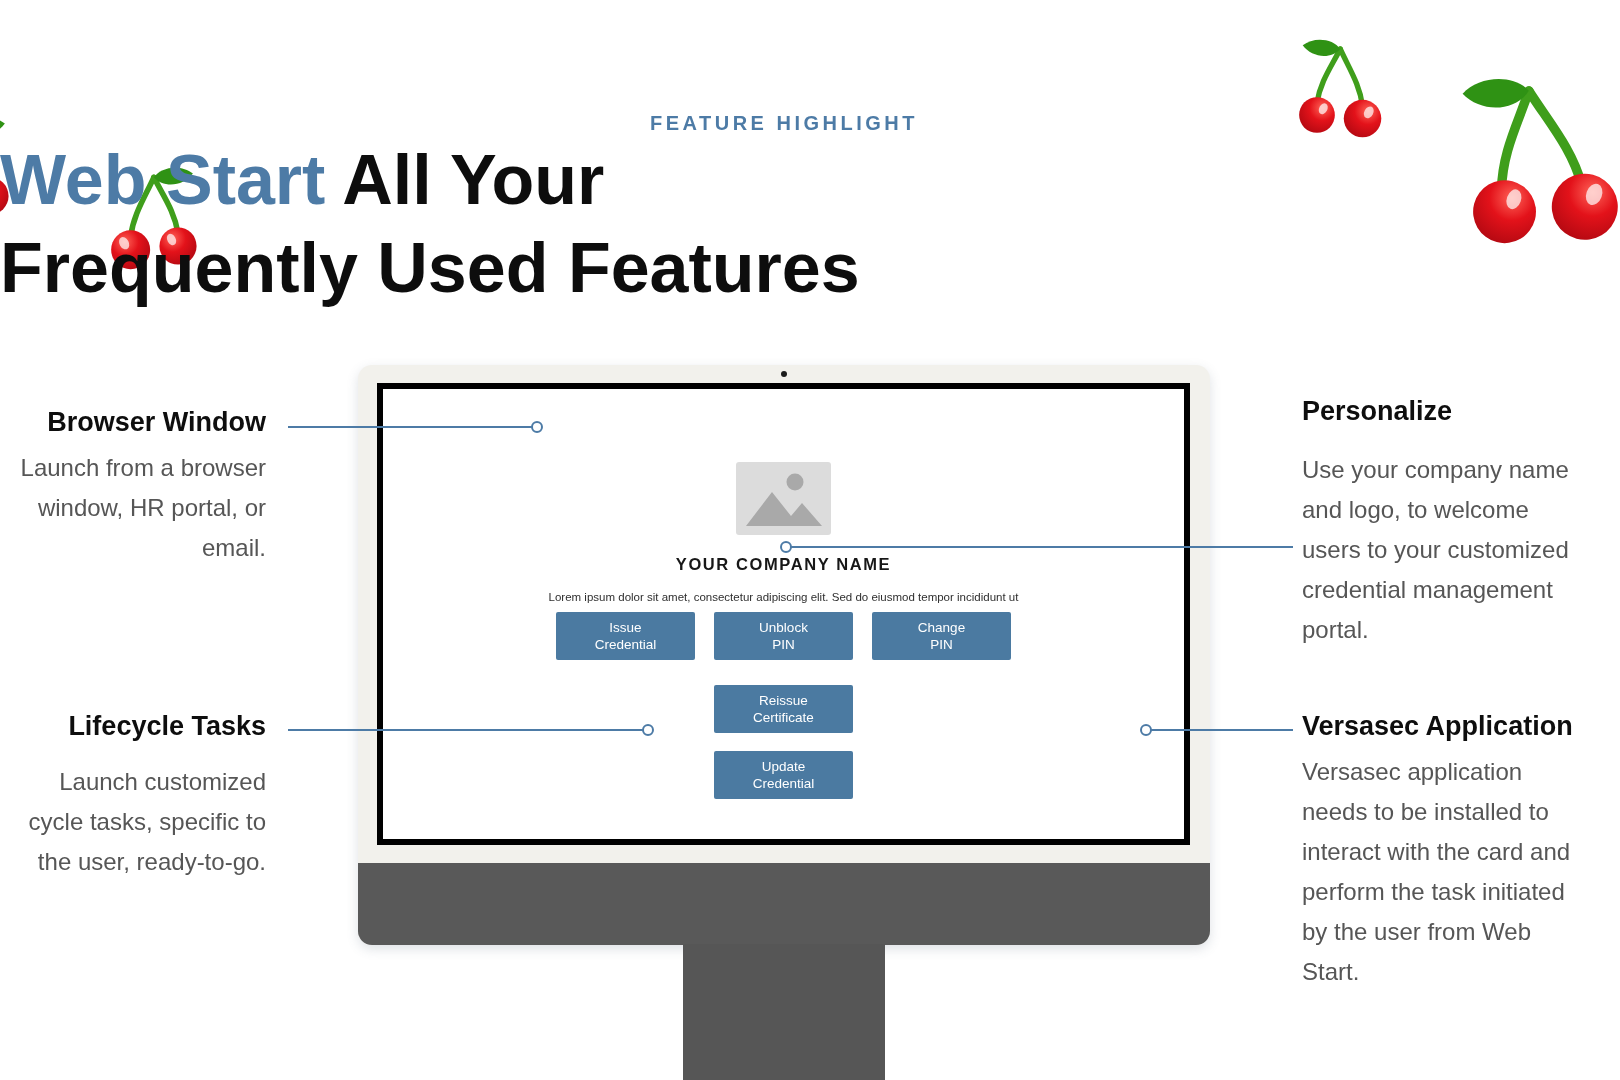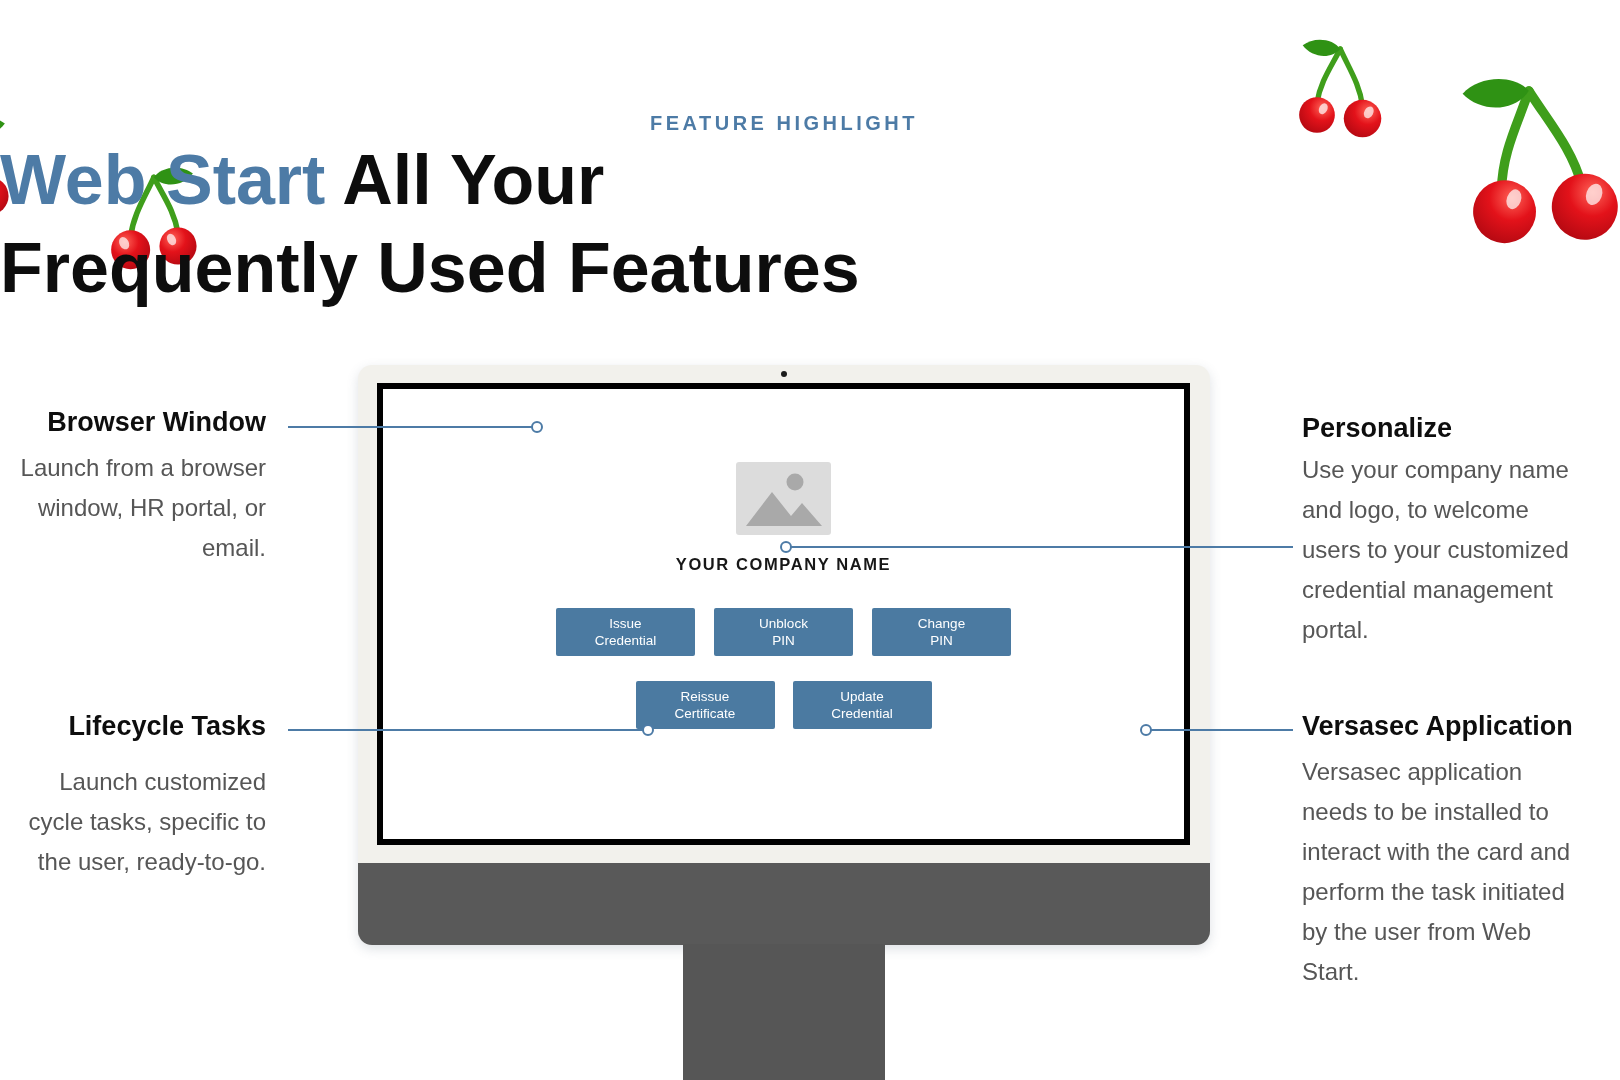--- a/index.html
+++ b/index.html
@@ -22,22 +22,22 @@
   .chin{position:absolute;left:0;bottom:0;width:100%;height:82px;background:#595959;border-radius:0 0 14px 14px;}
   .stand{position:absolute;left:683px;top:944px;width:202px;height:136px;background:#565656;z-index:7;}
 
   .screen{position:absolute;left:377px;top:383px;width:813px;height:462px;background:#ffffff;
           border:6px solid #000000;z-index:3;display:flex;flex-direction:column;align-items:center;
           box-sizing:border-box;}
   .ph{margin-top:73px;width:95px;height:73px;flex:0 0 auto;}
   .company{margin-top:20px;font-size:16.5px;font-weight:bold;letter-spacing:1.6px;color:#171717;}
   .lorem{margin-top:15px;font-size:11.5px;line-height:16.5px;color:#2f2f2f;text-align:center;}
   .btnrow{display:flex;}
-  .r1{margin-top:19px;gap:19px;border-radius:7px;}
-  .r2{margin-top:25px;gap:18px;}
+  .r1{margin-top:6px;gap:19px;border-radius:7px;}
+  .r2{margin-top:25px;gap:18px;flex-direction:column;}
   .btn{width:139px;height:48px;background:#4b7aa1;color:#ffffff;display:flex;flex-direction:column;
        align-items:center;justify-content:center;font-size:13.5px;line-height:17px;border-radius:2px;cursor:pointer;}
 
   .cline{position:absolute;height:2px;background:#4d7ba6;z-index:6;}
   .cdot{position:absolute;width:8px;height:8px;border:2px solid #4d7ba6;background:#ffffff;border-radius:50%;
         transform:translate(-50%,-50%);z-index:6;}
 
   .ctitle{position:absolute;font-size:27px;font-weight:bold;color:#0e0e0e;z-index:4;}
   .cbody{position:absolute;font-size:24px;line-height:40px;color:#565656;z-index:4;}
   .cbody div{white-space:nowrap;}
@@ -98,20 +98,21 @@
   <div class="stand"></div>
 
   <div class="screen">
     <svg viewBox="0 0 95 73" class="ph">
       <rect width="95" height="73" rx="3" fill="#dcdcdc"></rect>
       <circle cx="59" cy="20" r="8.5" fill="#a9a9a9"></circle>
       <path d="M10 64 L36 30 L55 54 L66 41 L86 64 Z" fill="#a9a9a9"></path>
     </svg>
     <div class="company">YOUR COMPANY NAME</div>
     <div class="lorem">
+      <div>Lorem ipsum dolor sit amet, consectetur adipiscing elit. Sed do eiusmod tempor incididunt ut</div>
     </div>
     <div class="btnrow r1">
       <div class="btn">
         <span>Issue</span>
         <span>Credential</span>
       </div>
       <div class="btn">
         <span>Unblock</span>
         <span>PIN</span>
       </div>
@@ -151,21 +152,21 @@
     <div>email.</div>
   </div>
 
   <div class="ctitle ralign" style="top:711px">Lifecycle Tasks</div>
   <div class="cbody ralign" style="top:762px">
     <div>Launch customized</div>
     <div>cycle tasks, specific to</div>
     <div>the user, ready-to-go.</div>
   </div>
 
-  <div class="ctitle" style="left:1302px;top:413px">Personalize</div>
+  <div class="ctitle" style="left:1302px;top:396px">Personalize</div>
   <div class="cbody" style="left:1302px;top:450px;width:340px">
     <div>Use your company name</div>
     <div>and logo, to welcome</div>
     <div>users to your customized</div>
     <div>credential management</div>
     <div>portal.</div>
   </div>
 
   <div class="ctitle" style="left:1302px;top:711px">Versasec Application</div>
   <div class="cbody" style="left:1302px;top:752px;width:340px">

